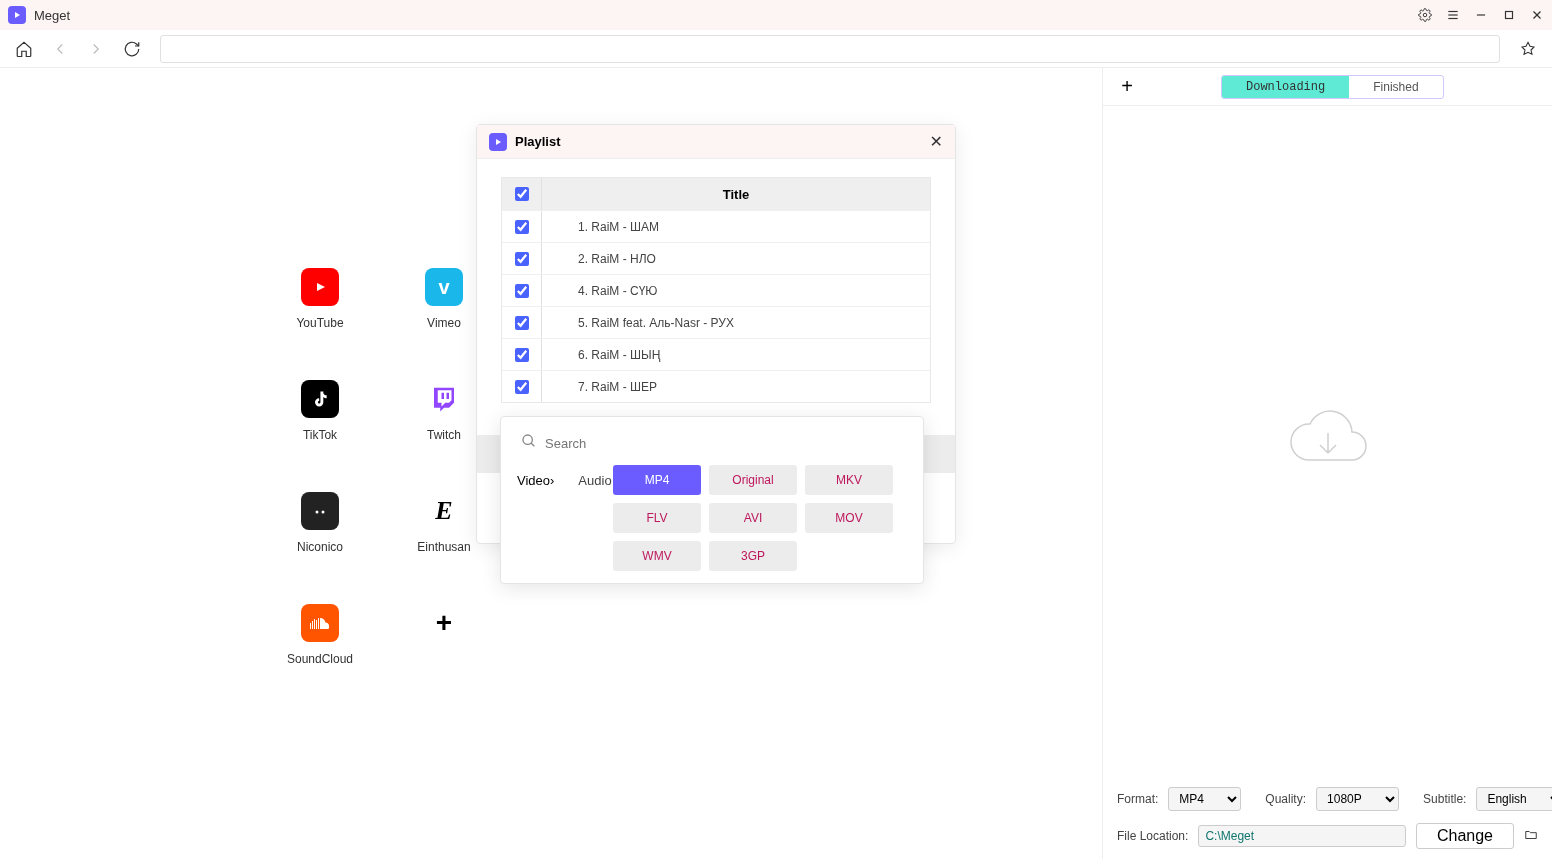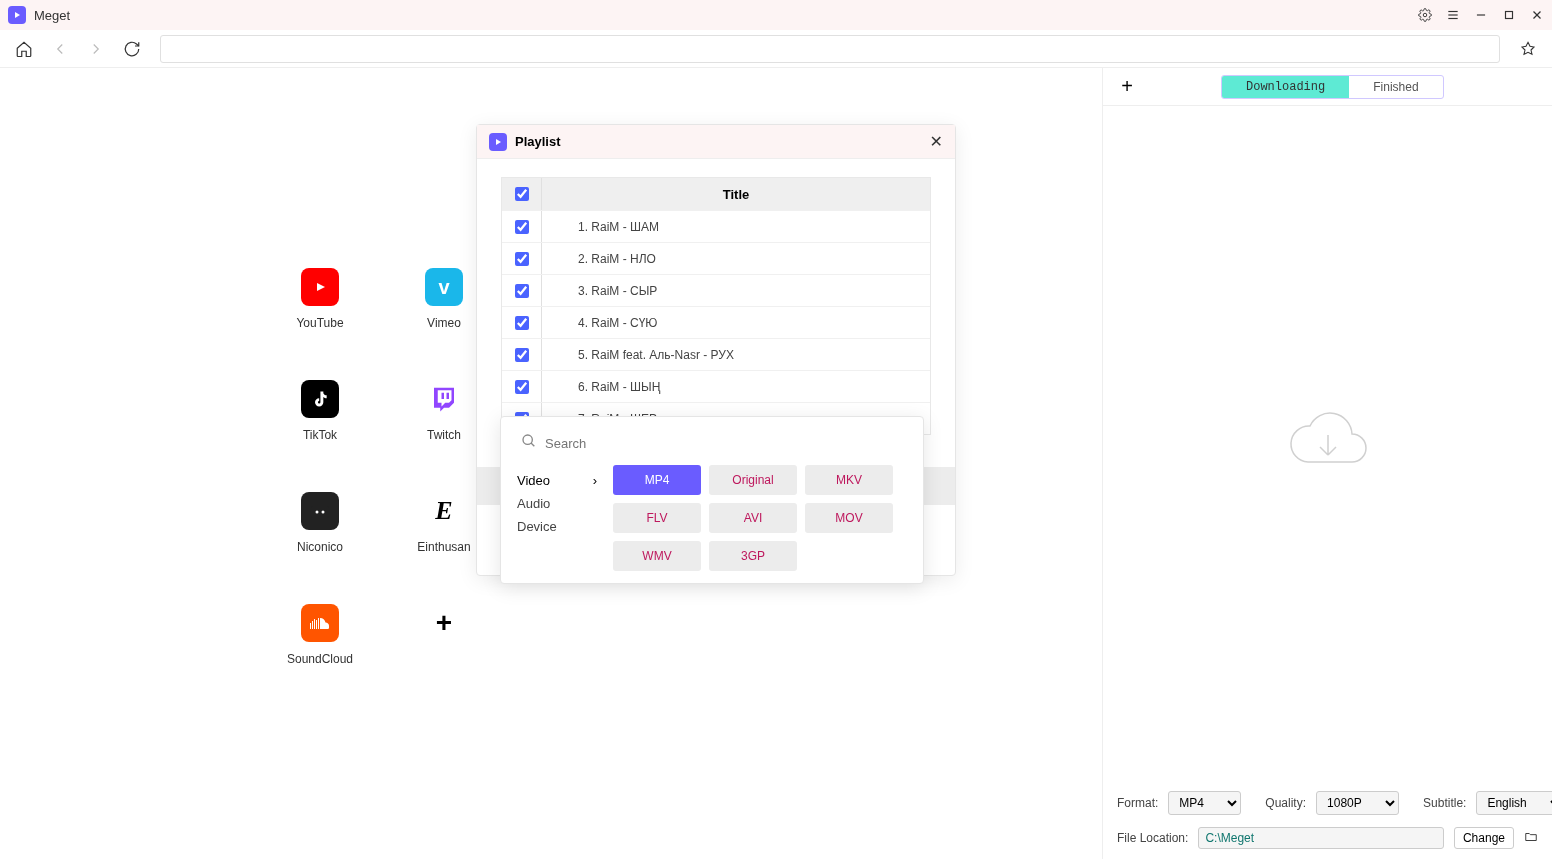--- a/index.html
+++ b/index.html
@@ -51,21 +51,21 @@
 .right-top .tab.active { background: #5eead4; color: #333; font-family: Liberation Mono, monospace; }
 
 .right-body { flex: 1; display: flex; align-items: center; justify-content: center; }
 .cloud-icon svg { width: 100px; height: 80px; stroke: #d0d0d0; fill: none; stroke-width: 1.5; }
 
 .right-footer { padding: 10px 14px; display: flex; flex-direction: column; gap: 12px; font-size: 12px; color: #333; }
 .footer-row { display: flex; align-items: center; gap: 10px; }
 .footer-row label { color: #444; }
 .footer-row select { border: 1px solid #ccc; border-radius: 3px; padding: 3px 20px 3px 6px; font-size: 12px; background: #f5f5f5; }
 .loc-input { flex: 1; border: 1px solid #ccc; background: #f5f5f5; padding: 3px 6px; border-radius: 3px; color: #0f766e; font-size: 12px; }
-.change-btn { border: 1px solid #ccc; background: #fff; padding: 3px 8px; border-radius: 3px; font-size: 12px; cursor: pointer; }
+.change-btn { border: 1px solid #ccc; background: #fff; padding: 3px 20px; border-radius: 3px; font-size: 16px; cursor: pointer; }
 .folder-icon svg { width: 14px; height: 14px; stroke: #333; fill: none; }
 
 
 .dialog { position: absolute; left: 476px; top: 124px; width: 480px; background: #fff; border: 1px solid #e5e5e5; box-shadow: 0 4px 20px rgba(0,0,0,0.08); border-radius: 4px; }
 .dialog-header { height: 34px; background: #fdf4f4; display: flex; align-items: center; padding: 0 12px; border-bottom: 1px solid #eee; }
 .dialog-header .logo { width: 18px; height: 18px; background: #6a5cff; border-radius: 4px; display: flex; align-items: center; justify-content: center; margin-right: 8px; }
 .dialog-header .logo svg { width: 10px; height: 10px; fill: #fff; }
 .dialog-header .title { font-size: 13px; font-weight: 600; flex: 1; }
 .dialog-header .close { cursor: pointer; font-size: 16px; color: #333; }
 .dialog-body { padding: 18px 24px; }
@@ -76,21 +76,21 @@
 .pcol-title { flex: 1; text-align: center; }
 .playlist-row { display: flex; height: 32px; align-items: center; border-top: 1px solid #f0f0f0; font-size: 12px; color: #444; }
 .playlist-row .rtitle { padding-left: 8px; margin-left: 28px; }
 input[type=checkbox] { width: 14px; height: 14px; accent-color: #4a63ff; }
 
 .fmt-popup { position: absolute; left: 500px; top: 416px; width: 424px; background: #fff; border: 1px solid #e5e5e5; box-shadow: 0 4px 20px rgba(0,0,0,0.1); border-radius: 4px; padding: 12px 16px; }
 .search-row { display: flex; align-items: center; gap: 8px; padding: 4px 4px 12px; }
 .search-row svg { width: 16px; height: 16px; stroke: #888; fill: none; stroke-width: 2; }
 .search-row input { border: none; outline: none; font-size: 13px; flex: 1; }
 .fmt-body { display: flex; gap: 16px; }
-.fmt-cats { width: 80px; display: flex; flex-direction: column; gap: 4px; font-size: 13px; color: #444; padding-top: 6px; }
+.fmt-cats { width: 80px; display: flex; gap: 24px; font-size: 13px; color: #444; padding-top: 6px; }
 .fmt-cat { display: flex; justify-content: space-between; cursor: pointer; padding: 2px 0; }
 .fmt-cat.active { color: #000; }
 .fmt-grid { display: grid; grid-template-columns: repeat(3, 88px); gap: 8px; }
 .fmt-btn { height: 30px; background: #ececec; border-radius: 3px; display: flex; align-items: center; justify-content: center; font-size: 12px; color: #be185d; cursor: pointer; }
 .fmt-btn.active { background: #6a5cff; color: #fff; }
 
 .convert-row { display: flex; align-items: center; gap: 8px; margin-top: 14px; font-size: 12px; color: #444; padding: 0 24px; background: #ececec; height: 38px; }
 .convert-row select { border: 1px solid #ccc; border-radius: 3px; padding: 3px 20px 3px 8px; font-size: 12px; background: #fff; }
 .dl-btn { display: block; margin: 18px auto 20px; width: 110px; height: 32px; background: #6a5cff; color: #fff; border: none; border-radius: 4px; font-size: 13px; font-weight: 600; cursor: pointer; }
 </style>
@@ -286,26 +286,20 @@
           <div class="pcol-check">
             <input type="checkbox" checked="" style="">
           </div>
           <div class="rtitle">1. RaiM - ШАМ</div>
         </div>
       <div class="playlist-row">
           <div class="pcol-check">
             <input type="checkbox" checked="" style="">
           </div>
           <div class="rtitle">2. RaiM - НЛО</div>
-        </div>
-      <div class="playlist-row">
-          <div class="pcol-check">
-            <input type="checkbox" checked="" style="">
-          </div>
-          <div class="rtitle">3. RaiM - СЫР</div>
         </div>
       <div class="playlist-row">
           <div class="pcol-check">
             <input type="checkbox" checked="" style="">
           </div>
           <div class="rtitle">4. RaiM - СҮЮ</div>
         </div>
       <div class="playlist-row">
           <div class="pcol-check">
             <input type="checkbox" checked="" style="">

